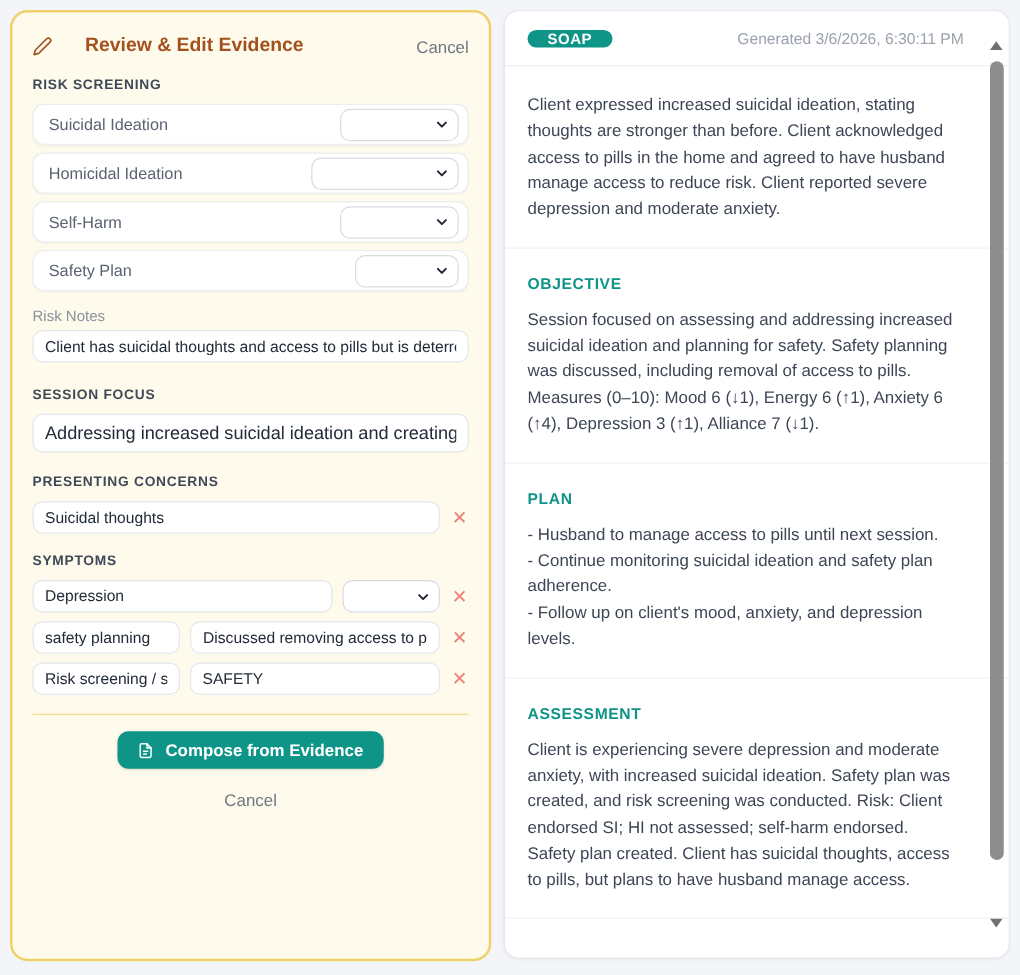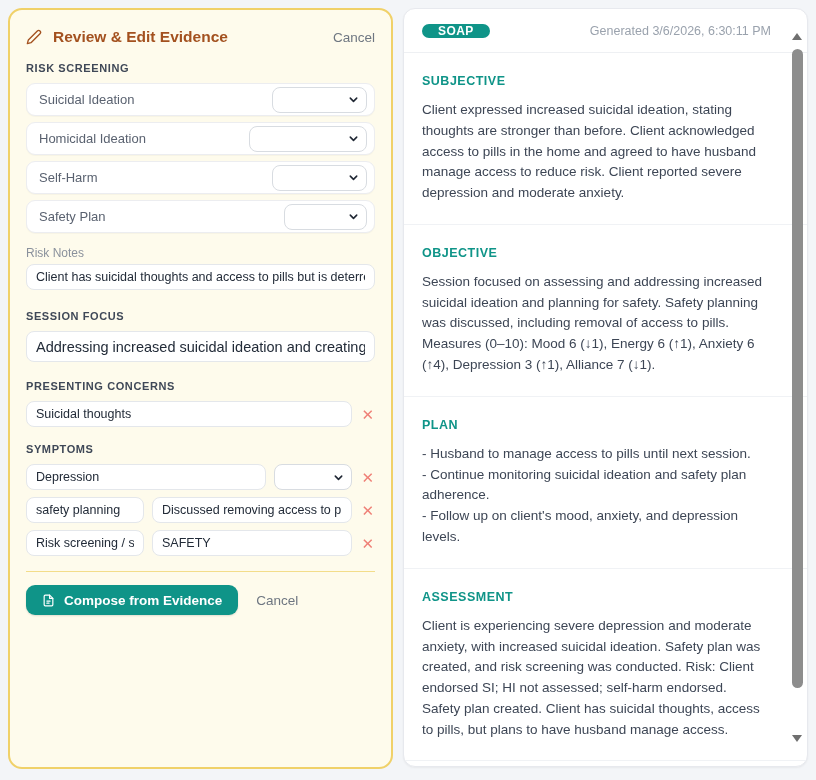--- a/index.html
+++ b/index.html
@@ -15,21 +15,21 @@
   
   .evidence-card {
     width:385px; flex:0 0 385px;
     background:#fefbec;
     border:2px solid #f0d169;
     border-radius:14px;
     padding:18px 16px 16px;
     height:761px;
   }
   .ev-head { display:flex; justify-content:space-between; align-items:center; margin-bottom:16px; }
-  .ev-title { display:flex; align-items:center; gap:11px; color:#a3511f; font-weight:bold; font-size:15.5px; }
+  .ev-title { display:flex; align-items:center; gap:26px; color:#a3511f; font-weight:bold; font-size:15.5px; }
   .cancel-link { color:#6e7681; font-size:13.5px; cursor:pointer; }
 
   .sec-h { font-size:11px; font-weight:bold; color:#3f4857; letter-spacing:.6px; margin:0 0 9px; }
 
   .risk-row {
     background:#fff; border:1px solid #ecedf0; border-radius:9px;
     padding:4px 7px 4px 12px; height:33px;
     display:flex; justify-content:space-between; align-items:center;
     margin-bottom:6px; box-shadow:0 1px 1px rgba(0,0,0,.03);
   }
@@ -53,21 +53,21 @@
   .gap-lg { margin-top:20px; }
   input.focus-input { height:31px; font-size:14.5px; padding:6px 9px; }
 
   .item-row { display:flex; align-items:center; gap:8px; margin-bottom:7px; }
   .item-row .grow { flex:1; min-width:0; }
   .x-btn { color:#ef8077; font-size:15px; background:none; border:none; cursor:pointer; padding:0 1px; line-height:1; flex:0 0 auto; }
 
   .name-input { width:118px; flex:0 0 118px; }
 
   .divider { border-top:1px solid #f3dd8a; margin:15px 0 13px; }
-  .btn-row { display:flex; align-items:center; gap:18px; }
+  .btn-row { display:flex; align-items:center; gap:18px;flex-direction:column; }
   .compose-btn {
     display:inline-flex; align-items:center; gap:9px;
     background:#0f9488; color:#fff; border:none; border-radius:9px;
     padding:0 16px; height:30px; cursor:pointer;
     font-family:"Liberation Sans", sans-serif; font-size:13.5px; font-weight:bold;
     box-shadow:0 1px 2px rgba(0,0,0,.12);
   }
 
   
   .note-card {
@@ -220,21 +220,20 @@
     </div>
   </div>
 
   <div class="note-card">
     <div class="note-head">
       <span class="soap-pill">SOAP</span>
       <span class="gen">Generated 3/6/2026, 6:30:11 PM</span>
     </div>
 
     <div class="note-sec">
-      <h3>SUBJECTIVE</h3>
       <div class="note-body">Client expressed increased suicidal ideation, stating thoughts are stronger than before. Client acknowledged access to pills in the home and agreed to have husband manage access to reduce risk. Client reported severe depression and moderate anxiety.</div>
     </div>
 
     <div class="note-sec">
       <h3>OBJECTIVE</h3>
       <div class="note-body">Session focused on assessing and addressing increased suicidal ideation and planning for safety. Safety planning was discussed, including removal of access to pills. Measures (0–10): Mood 6 (↓1), Energy 6 (↑1), Anxiety 6 (↑4), Depression 3 (↑1), Alliance 7 (↓1).</div>
     </div>
 
     <div class="note-sec">
       <h3>PLAN</h3>

